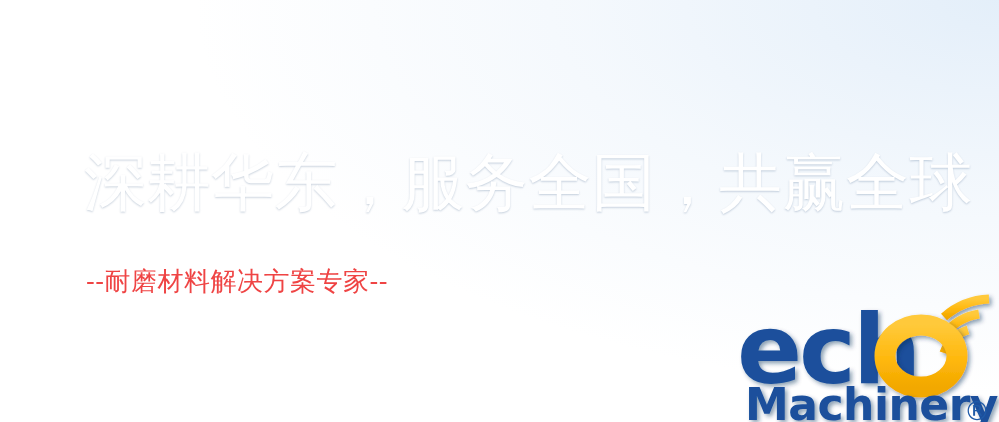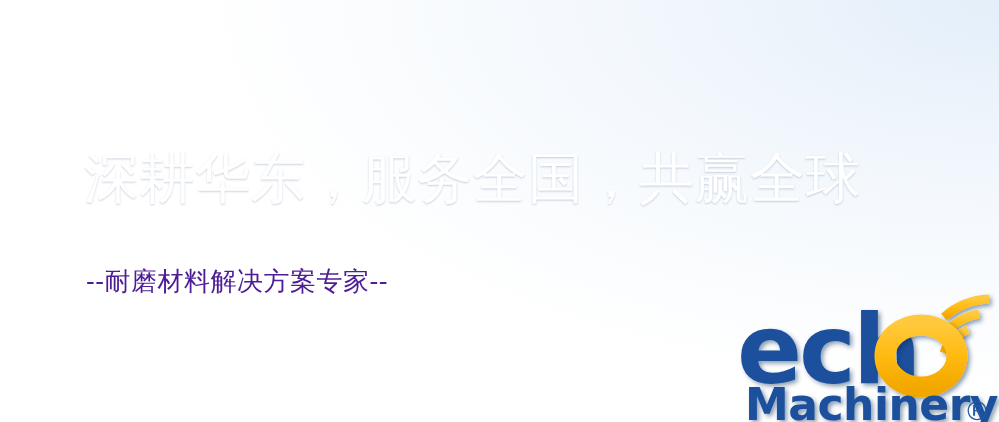--- a/index.html
+++ b/index.html
@@ -46,32 +46,32 @@
     position: absolute;
     z-index: 2;
   }
 
   
   #headline {
     left: 84px;
     top: 150px;
     color: #ffffff;
     font-family: "DejaVu Serif", "Liberation Serif", serif;
-    font-size: 55px;
+    font-size: 63px;
     line-height: 1.05;
     letter-spacing: 0.5px;
     white-space: nowrap;
     text-shadow: 0 1px 2px rgba(10, 50, 100, 0.22);
   }
 
   
   #subtitle {
     left: 86px;
     top: 266px;
-    color: #4c1d95;
+    color: #ef4444;
     font-family: "DejaVu Serif", "Liberation Serif", serif;
     font-size: 26px;
     line-height: 1.2;
     letter-spacing: 0.5px;
     white-space: nowrap;
   }
 
   
   #logo {
     right: 2px;

